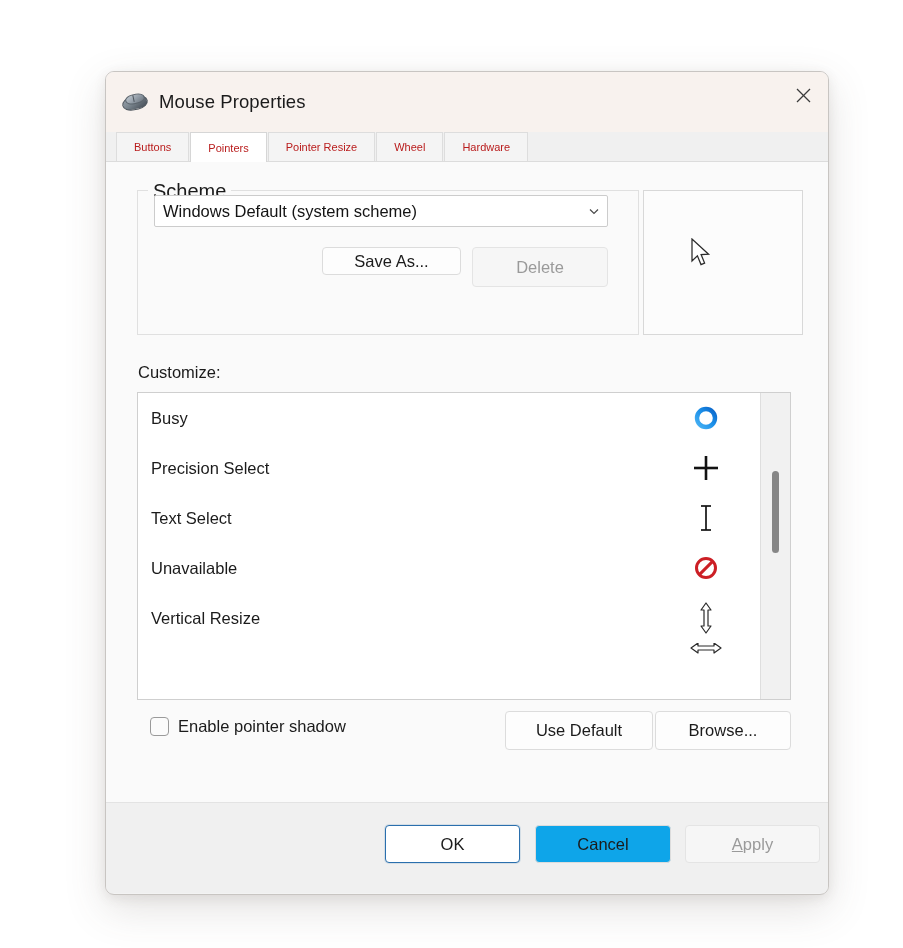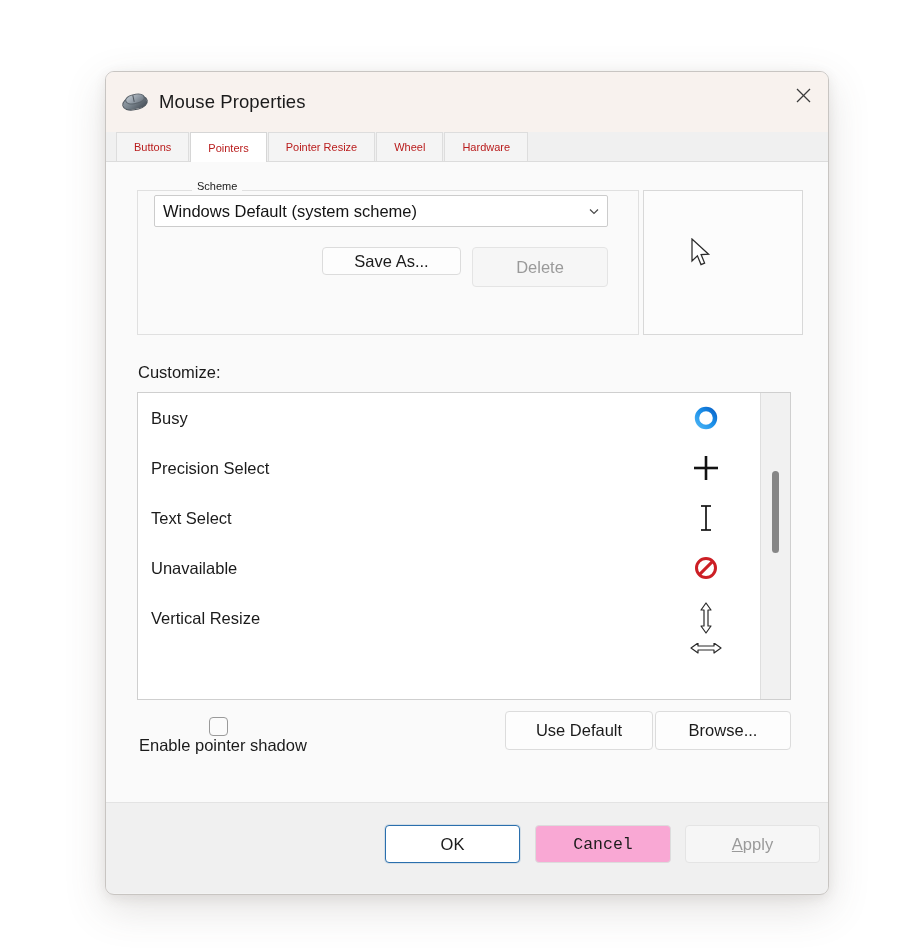--- a/index.html
+++ b/index.html
@@ -127,23 +127,22 @@
     left: 31px; top: 28px;
     width: 502px; height: 145px;
     border: 1px solid #e0e0e0;
     background: transparent;
   }
   .groupbox-title {
     position: absolute;
     left: 10px; top: -11px;
     background: #fafafa;
     padding: 0 5px;
-    font-size: 11px;
+    font-size: 20px;
     color: #1b1b1b;
-    margin-left: 44px;
   }
   .combo {
     position: absolute;
     left: 48px; top: 33px;
     width: 454px; height: 32px;
     background: #ffffff;
     border: 1px solid #cccccc;
     border-radius: 2px;
     display: flex; align-items: center;
     padding: 0 6px 0 8px;
@@ -234,24 +233,23 @@
     left: 11px; top: 78px;
     width: 7px; height: 82px;
     background: #868686;
     border-radius: 4px;
     cursor: default;
   }
 
   
   .checkrow {
     position: absolute;
-    left: 33px; top: 555px;
+    left: 44px; top: 555px;
     display: flex; align-items: center;
     cursor: default;
-    flex-direction: column;
   }
   .checkbox {
     width: 19px; height: 19px;
     border: 1px solid #9a9a9a;
     border-radius: 4px;
     background: #fbfbfb;
     margin-right: 9px;
     flex: none;
   }
   .checkrow-label { font-size: 16.5px; color: #1b1b1b; }
@@ -265,21 +263,21 @@
     height: 90px;
     background: #f0f0f0;
   }
   .footer .btn { position: absolute; top: 22px; height: 38px; }
   .btn-ok {
     left: 279px; width: 135px;
     background: #ffffff;
     border: 1px solid #2a6fad;
     box-shadow: 0 0 0 1px rgba(42,111,173,0.14);
   }
-  .btn-cancel { left: 429px; width: 136px; background: #f9a8d4; font-family: Liberation Mono, monospace; }
+  .btn-cancel { left: 429px; width: 136px; background: #0ea5e9; }
   .btn-apply { left: 579px; width: 135px; }
   .accel { text-decoration: underline; }
 </style>
 </head>
 <body>
 
 <div id="root">
 
   <div class="dialog">
 

